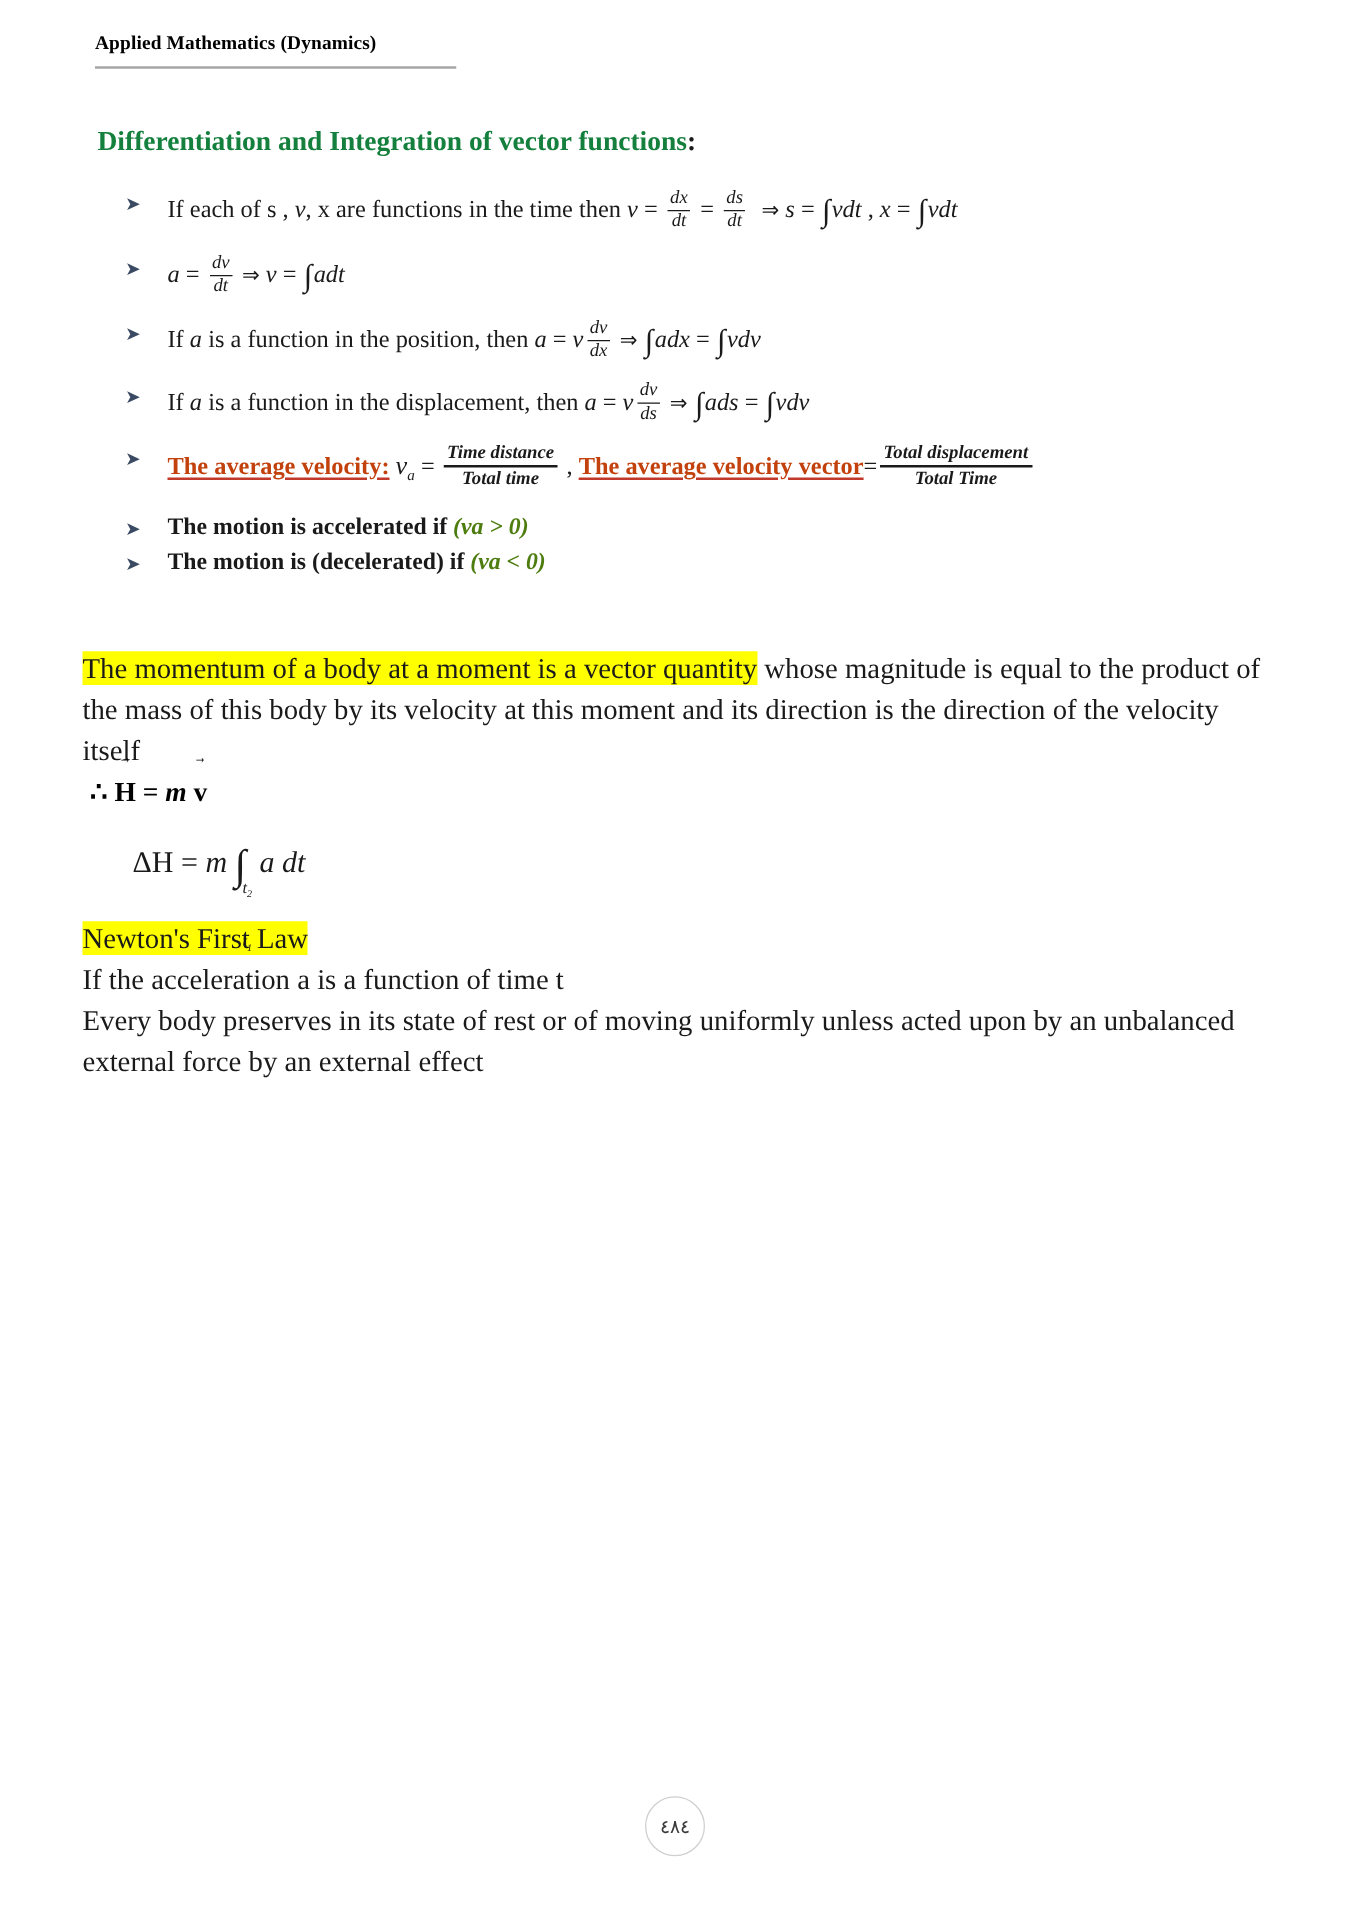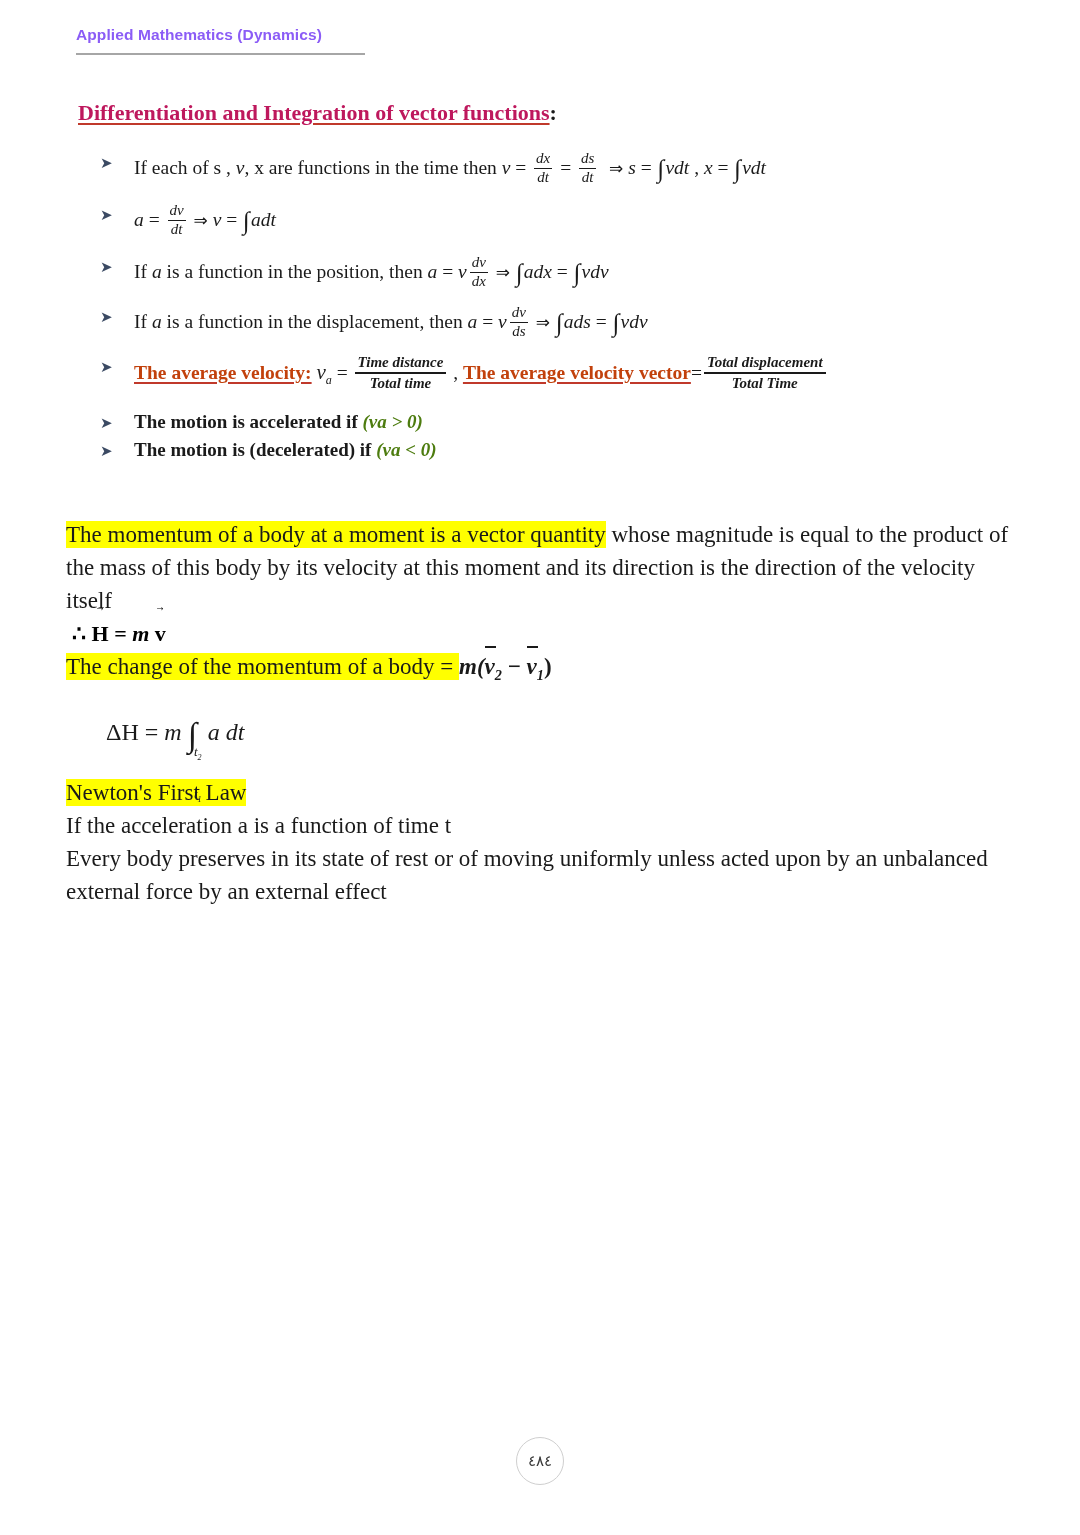--- a/index.html
+++ b/index.html
@@ -17,25 +17,25 @@
   }
 
   
   .page-header {
     position: absolute;
     top: 26px;
     left: 76px;
     width: 290px;
   }
   .page-header .ht {
-    font-family: Liberation Sans, sans-serif;
+    font-family: Liberation Serif, serif;
     font-weight: bold;
     font-size: 15.5px;
     letter-spacing: .1px;
-    color: #8b5cf6;
+    color: #000000;
     white-space: nowrap;
   }
   .header-rule {
     margin-top: 9px;
     height: 2px;
     background: #a6a6a6;
     width: 289px;
   }
 
   
@@ -43,22 +43,21 @@
     position: absolute;
     top: 100px;
     left: 78px;
     font-family: "Liberation Serif", serif;
     font-weight: bold;
     font-size: 22px;
     color: #1a1a1a;
     white-space: nowrap;
   }
   .section-title .red-u {
-    color: #be185d;
-    text-decoration: underline;
+    color: #15803d;
     text-decoration-color: #c0392b;
     text-underline-offset: 3px;
     text-decoration-thickness: 2px;
   }
 
   
   .bullets {
     position: absolute;
     top: 152px;
     left: 100px;
@@ -409,21 +408,20 @@
 <div class="body-block">
 
   <p><span class="hl">The momentum of a body at a moment is a vector quantity</span><span> whose magnitude is equal to the product of the mass of this body by its velocity at this moment and its direction is the direction of the velocity itself</span></p>
 
   <p class="eq-h">
     <span>∴</span>
     <span class="vecarr">H</span><span> = </span><span class="mathi">m</span>
     <span class="vecarr">v</span>
   </p>
 
-  <p><span class="hl">The change of the momentum of a body</span><span class="hl"> = </span><span class="mathi bold">m(</span><span class="mathi bold vecbar">v</span><sub class="mathi bold tiny">2</sub><span class="bold"> − </span><span class="mathi bold vecbar">v</span><sub class="mathi bold tiny">1</sub><span class="bold">)</span></p>
 
   <p class="eq-delta"><span>ΔH = </span><span class="mathi">m</span>
     <span class="defint">
       <span class="sgn">∫</span>
       <span class="lims">
         <span class="hi"><span>t</span><sub class="tiny">2</sub></span>
         <span class="lo"><span>t</span><sub class="tiny">1</sub></span>
       </span>
     </span>
     <span class="mathi">a dt</span>

